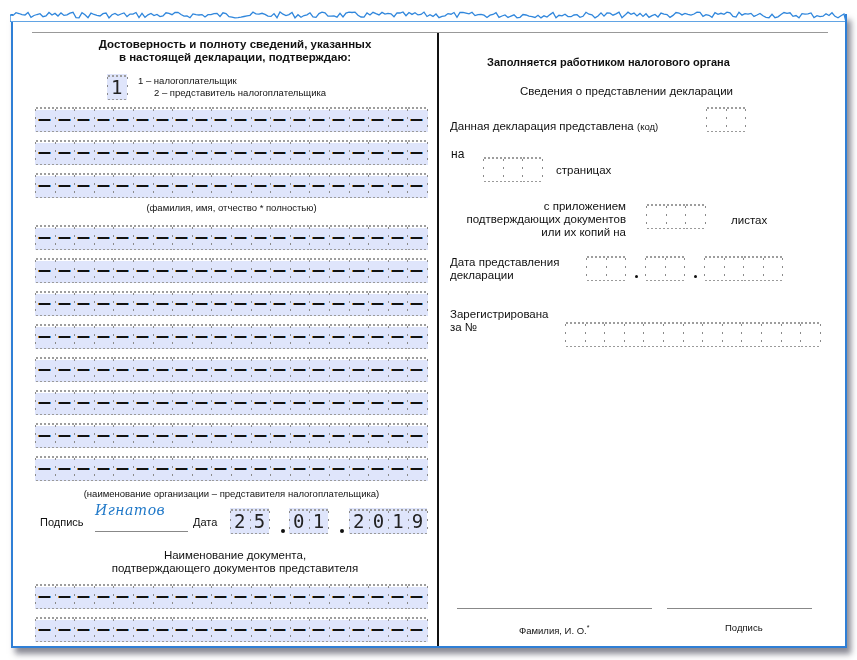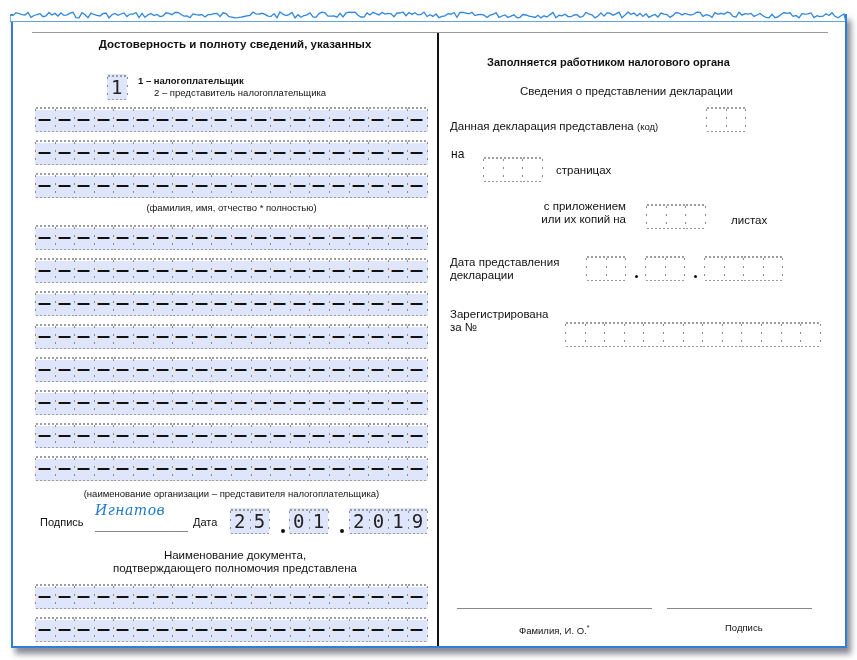--- a/index.html
+++ b/index.html
@@ -43,29 +43,30 @@
 
 <svg class="torn" viewBox="0 0 836 14" preserveAspectRatio="none">
   <path id="torn-path" fill="#fff" stroke="#2f86dc" stroke-width="1.3" d="M0,14 L0,8 L0,6.9 L3,7.4 L6,4.7 L9,5.5 L12,6.7 L15,7.0 L18,4.5 L21,9.3 L24,7.5 L27,6.5 L30,5.7 L33,8.7 L36,7.9 L39,4.5 L42,7.0 L45,5.4 L48,8.0 L51,4.9 L54,7.4 L57,6.9 L60,5.1 L63,4.3 L66,9.6 L69,9.8 L72,4.7 L75,6.7 L78,9.7 L81,5.1 L84,6.5 L87,7.3 L90,8.0 L93,5.7 L96,5.0 L99,9.9 L102,6.7 L105,5.4 L108,7.3 L111,6.0 L114,4.9 L117,8.6 L120,6.1 L123,6.1 L126,4.5 L129,9.6 L132,5.4 L135,9.3 L138,6.8 L141,5.4 L144,7.6 L147,6.4 L150,8.6 L153,7.9 L156,4.8 L159,5.3 L162,6.7 L165,4.5 L168,4.3 L171,6.5 L174,8.1 L177,7.9 L180,9.7 L183,5.9 L186,6.6 L189,7.0 L192,6.6 L195,9.0 L198,6.7 L201,6.6 L204,5.6 L207,5.4 L210,8.5 L213,4.8 L216,5.6 L219,8.6 L222,9.2 L225,9.8 L228,9.6 L231,9.2 L234,8.5 L237,7.8 L240,7.3 L243,4.1 L246,5.9 L249,6.1 L252,5.3 L255,6.4 L258,8.1 L261,8.4 L264,5.6 L267,9.7 L270,4.0 L273,6.2 L276,7.5 L279,6.6 L282,4.5 L285,9.9 L288,6.7 L291,9.2 L294,7.5 L297,6.8 L300,4.8 L303,8.8 L306,9.4 L309,5.6 L312,4.1 L315,4.9 L318,8.2 L321,8.2 L324,8.0 L327,9.2 L330,5.4 L333,9.0 L336,5.0 L339,4.2 L342,4.5 L345,4.1 L348,7.2 L351,9.0 L354,9.1 L357,4.9 L360,7.0 L363,4.3 L366,5.7 L369,6.9 L372,4.4 L375,6.1 L378,5.4 L381,5.8 L384,8.7 L387,4.8 L390,5.0 L393,4.0 L396,7.7 L399,4.5 L402,6.4 L405,4.7 L408,6.9 L411,6.5 L414,4.1 L417,8.5 L420,6.7 L423,8.4 L426,6.0 L429,9.6 L432,8.3 L435,7.8 L438,5.6 L441,6.2 L444,4.5 L447,9.3 L450,4.5 L453,4.4 L456,5.1 L459,5.8 L462,4.2 L465,7.6 L468,6.6 L471,6.3 L474,7.2 L477,9.4 L480,7.2 L483,6.5 L486,4.7 L489,9.4 L492,8.0 L495,7.0 L498,9.4 L501,8.1 L504,6.8 L507,9.8 L510,9.3 L513,6.5 L516,7.0 L519,8.2 L522,8.7 L525,9.5 L528,7.3 L531,9.9 L534,7.8 L537,9.0 L540,6.6 L543,4.5 L546,9.8 L549,7.3 L552,7.9 L555,6.3 L558,8.5 L561,8.7 L564,7.0 L567,6.7 L570,9.3 L573,8.3 L576,4.3 L579,6.2 L582,6.8 L585,9.9 L588,8.0 L591,4.9 L594,8.1 L597,5.0 L600,5.2 L603,7.2 L606,5.9 L609,4.1 L612,9.8 L615,7.1 L618,4.2 L621,6.3 L624,5.1 L627,7.9 L630,5.4 L633,8.4 L636,5.8 L639,9.4 L642,7.6 L645,6.4 L648,9.0 L651,5.1 L654,6.1 L657,6.5 L660,9.4 L663,7.4 L666,4.5 L669,5.0 L672,6.9 L675,5.5 L678,6.4 L681,7.1 L684,6.0 L687,4.2 L690,4.4 L693,8.4 L696,6.7 L699,7.3 L702,9.4 L705,4.6 L708,6.4 L711,5.3 L714,6.3 L717,4.2 L720,4.8 L723,8.4 L726,9.1 L729,4.2 L732,7.2 L735,5.7 L738,6.1 L741,5.4 L744,8.4 L747,7.0 L750,5.4 L753,7.8 L756,9.3 L759,9.7 L762,6.3 L765,9.7 L768,8.8 L771,6.5 L774,4.5 L777,5.3 L780,4.8 L783,8.3 L786,7.5 L789,9.8 L792,5.7 L795,6.1 L798,5.9 L801,5.0 L804,9.5 L807,7.7 L810,8.7 L813,8.2 L816,5.7 L819,7.5 L822,4.8 L825,8.3 L828,9.8 L831,7.7 L834,6.0 L836,14 Z"></path>
 </svg>
 
 <div class="hline-top"></div>
 <div class="vline"></div>
 
 <div class="t b center" style="left:40px; top:38px; width:390px; font-size:11.5px;">
   <div>Достоверность и полноту сведений, указанных</div>
+  <div>в настоящей декларации, подтверждаю:</div>
 </div>
 
 <div class="cells" style="left:107px; top:74px;">
   <div class="cell filled">
       <div class="digit">1</div>
     </div>
   <div class="endcap"></div>
 </div>
-<div class="t small" style="left:138px; top:74px;font-weight:bold;">1 – налогоплательщик</div>
+<div class="t small" style="left:138px; top:74px;">1 – налогоплательщик</div>
 <div class="t small" style="left:138px; top:86px;margin-left:16px;">2 – представитель налогоплательщика</div>
 
 <div id="fio-rows">
     <div class="band" style="top: 106px;">
       <div class="bg"></div>
       <div class="cells">
         <div class="cell">
           <div class="dash"></div>
         </div>
         <div class="cell">
@@ -831,21 +832,21 @@
       <div class="digit">1</div>
     </div>
   <div class="cell filled">
       <div class="digit">9</div>
     </div>
   <div class="endcap"></div>
 </div>
 
 <div class="t center" style="left:40px; top:549px; width:390px; font-size:11.5px;">
   <div>Наименование документа,</div>
-  <div>подтверждающего полномочия представлена</div>
+  <div>подтверждающего документов представителя</div>
 </div>
 <div id="doc-rows">
     <div class="band" style="top: 583px;">
       <div class="bg"></div>
       <div class="cells">
         <div class="cell">
           <div class="dash"></div>
         </div>
         <div class="cell">
           <div class="dash"></div>
@@ -992,20 +993,21 @@
 <div class="cells" style="left:483px; top:156px;">
   <div class="cell"></div>
   <div class="cell"></div>
   <div class="cell"></div>
   <div class="endcap"></div>
 </div>
 <div class="t" style="left:556px; top:164px; font-size:11.5px;">страницах</div>
 
 <div class="t" style="left:448px; top:200px; width:178px; text-align:right; font-size:11.5px;">
   <div>с приложением</div>
+  <div>подтверждающих документов</div>
   <div>или их копий на</div>
 </div>
 <div class="cells" style="left:646px; top:203px;">
   <div class="cell"></div>
   <div class="cell"></div>
   <div class="cell"></div>
   <div class="endcap"></div>
 </div>
 <div class="t" style="left:731px; top:214px; font-size:11.5px;">листах</div>
 

